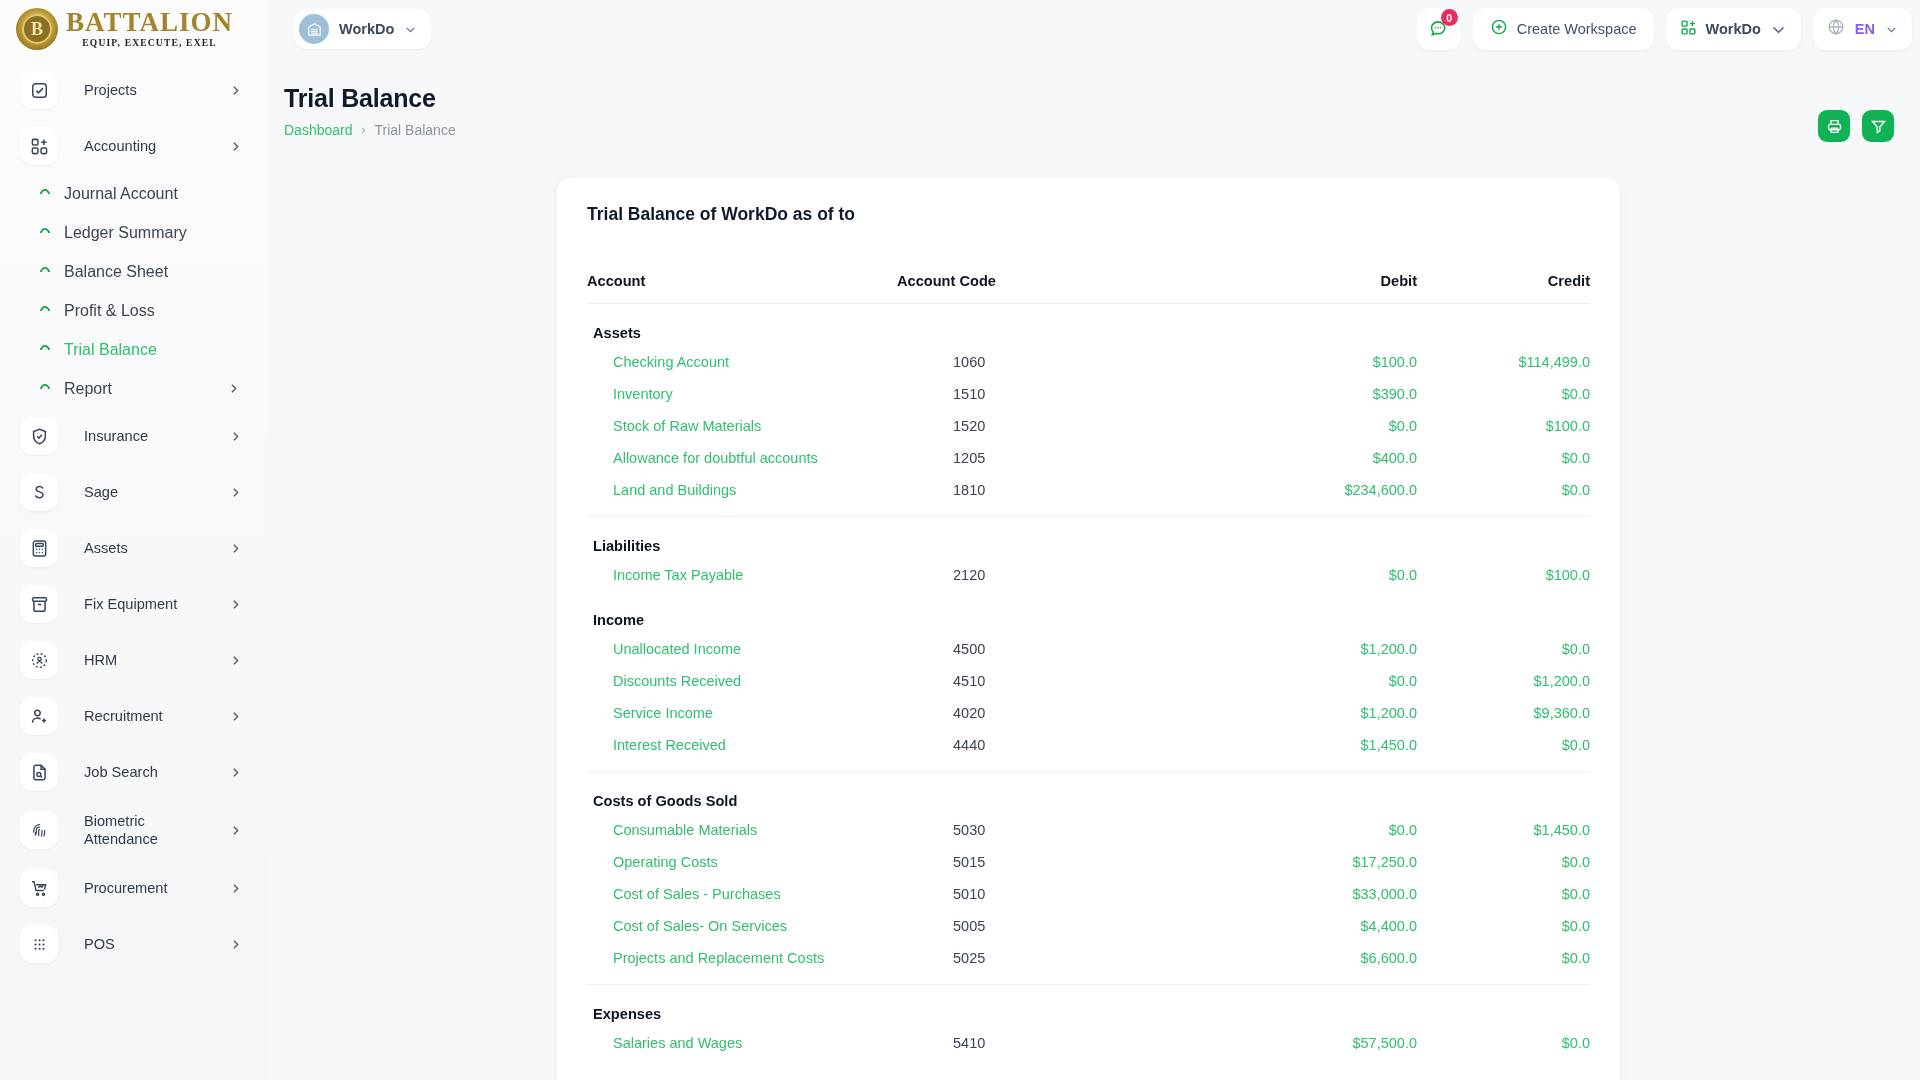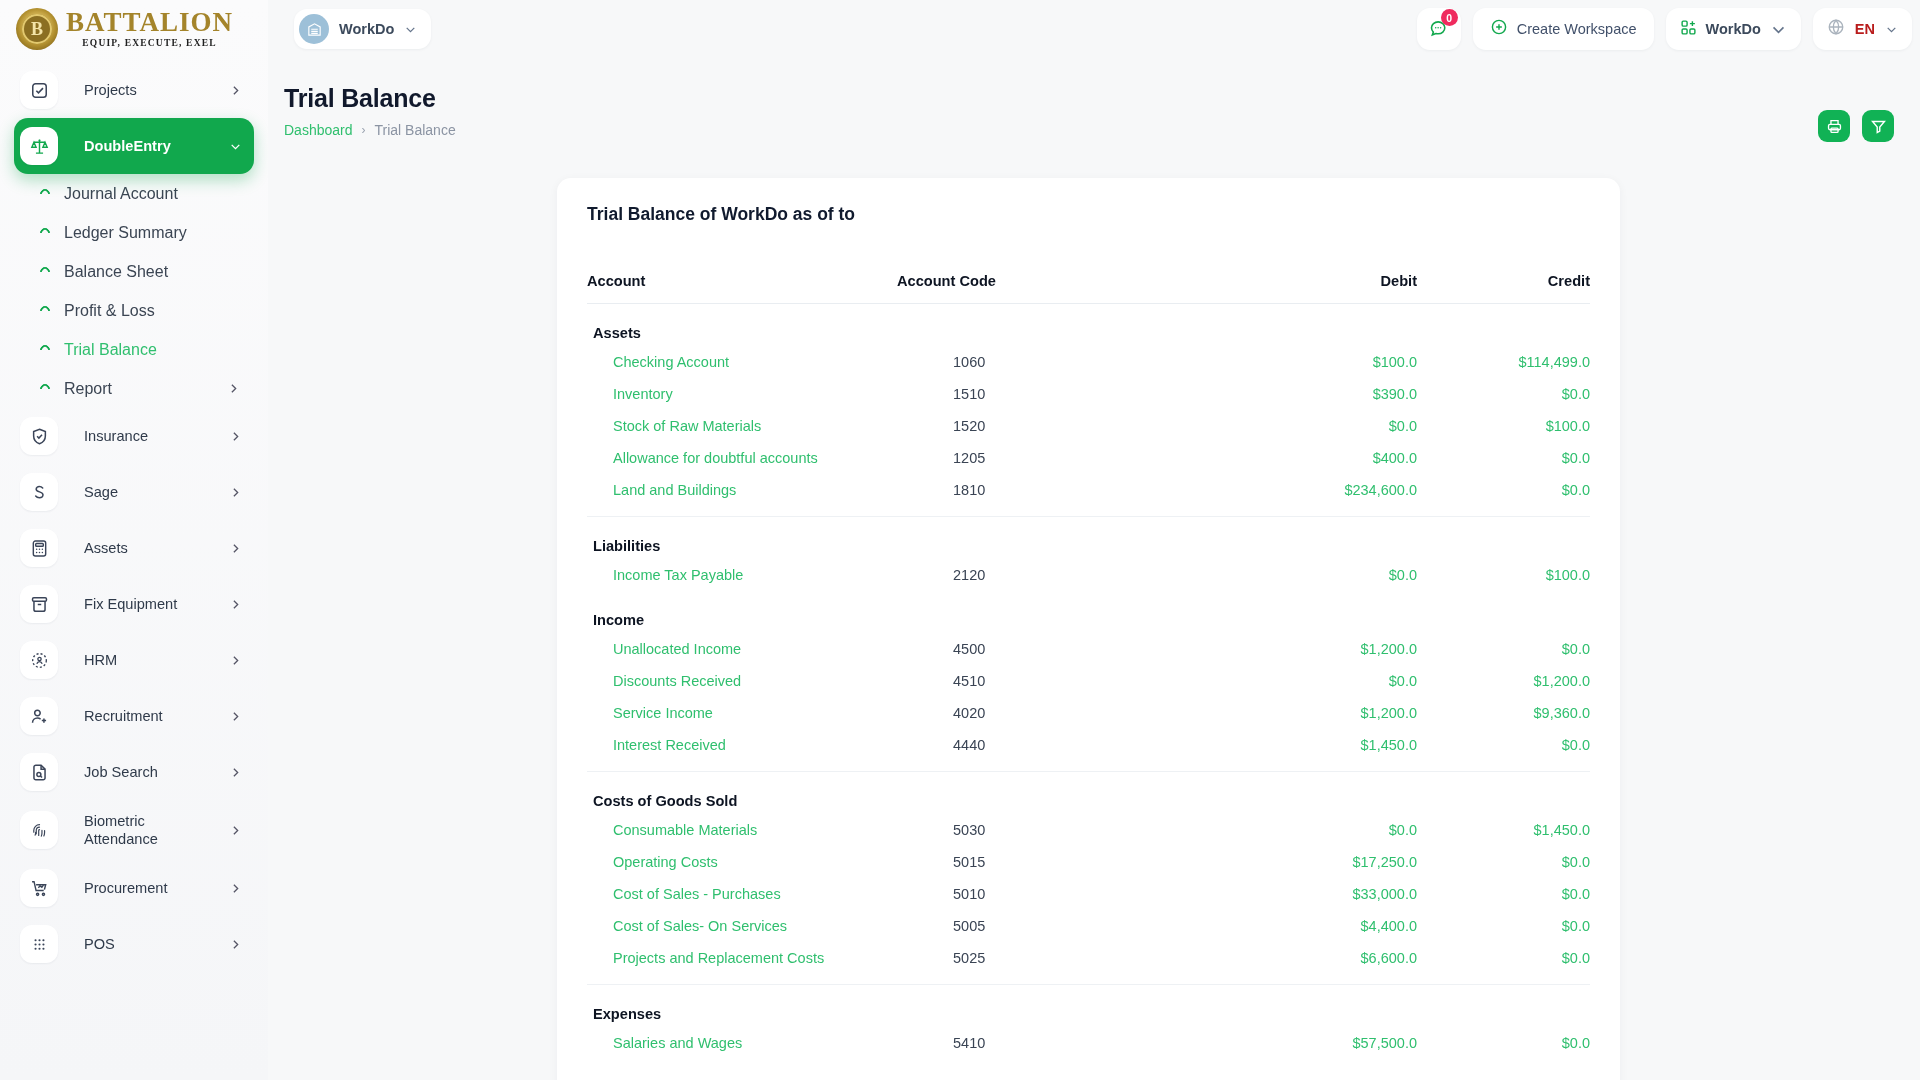--- a/index.html
+++ b/index.html
@@ -131,21 +131,21 @@
     display: flex; align-items: center; justify-content: center; padding: 0 4px;
   }
   #create-pill { height: 42px; padding: 0 17px; gap: 9px; }
   #create-pill svg { width: 18px; height: 18px; }
   #create-label { font-size: 14.5px; color: #41506a; font-weight: 500; }
   #module-pill { height: 42px; padding: 0 14px; gap: 9px; }
   #module-pill svg { width: 17px; height: 17px; }
   #module-label { font-size: 14.5px; color: #3c4a5c; font-weight: 600; }
   #lang-pill { height: 42px; padding: 0 14px; gap: 10px; }
   #lang-pill .globe svg { width: 18px; height: 18px; }
-  #lang-label { font-size: 14.5px; color: #b91c1c; font-weight: 700; }
+  #lang-label { font-size: 14.5px; color: #8b5cf6; font-weight: 700; }
 
   
   #page-head { position: absolute; left: 284px; top: 84px; }
   #page-title { font-size: 25px; font-weight: 700; color: #11192c; letter-spacing: -.2px; }
   #crumbs { margin-top: 9px; display: flex; align-items: center; gap: 9px; font-size: 14px; }
   #crumb-home { color: #2fbf6e; cursor: pointer; }
   #crumb-sep { color: #9aa3b0; font-size: 12px; }
   #crumb-cur { color: #8b94a3; }
 
   #head-actions { position: absolute; right: 26px; top: 110px; display: flex; gap: 12px; }
@@ -216,36 +216,37 @@
           </svg>
       </span>
       <span class="nav-label">Projects</span>
       <span class="nav-chev">
         <svg viewBox="0 0 24 24" fill="none" stroke="currentColor" stroke-width="2.4">
             <path d="M9 5l7 7-7 7"></path>
           </svg>
       </span>
     </div>
 
-
-    <div class="nav-item active">
-      <span class="nav-ico">
-        <svg viewBox="0 0 24 24" fill="none" stroke="#11a84d" stroke-width="1.8">
-            <path d="M12 3.4v17M5 6.6h14M7.5 20.4h9"></path>
-            <path d="M5 6.6L2.3 13h5.4zM19 6.6L16.3 13h5.4z"></path>
-            <circle cx="12" cy="4.4" r="1.2" fill="#11a84d" stroke="none"></circle>
-          </svg>
-      </span>
-      <span class="nav-label">DoubleEntry</span>
-      <span class="nav-chev">
-        <svg viewBox="0 0 24 24" fill="none" stroke="currentColor" stroke-width="2.4">
-            <path d="M5 9l7 7 7-7"></path>
-          </svg>
-      </span>
-    </div>
+    <div class="nav-item">
+      <span class="nav-ico">
+        <svg viewBox="0 0 24 24" fill="none" stroke="#3b4559" stroke-width="1.9">
+            <rect x="3" y="3" width="7" height="7" rx="1.6"></rect>
+            <rect x="3" y="14" width="7" height="7" rx="1.6"></rect>
+            <rect x="14" y="14" width="7" height="7" rx="1.6"></rect>
+            <path d="M17.5 3v7M14 6.5h7"></path>
+          </svg>
+      </span>
+      <span class="nav-label">Accounting</span>
+      <span class="nav-chev">
+        <svg viewBox="0 0 24 24" fill="none" stroke="currentColor" stroke-width="2.4">
+            <path d="M9 5l7 7-7 7"></path>
+          </svg>
+      </span>
+    </div>
+
 
     <div class="sub-item">
       <span class="sub-dot"></span>
       <span class="sub-label">Journal Account</span>
     </div>
     <div class="sub-item">
       <span class="sub-dot"></span>
       <span class="sub-label">Ledger Summary</span>
     </div>
     <div class="sub-item">

